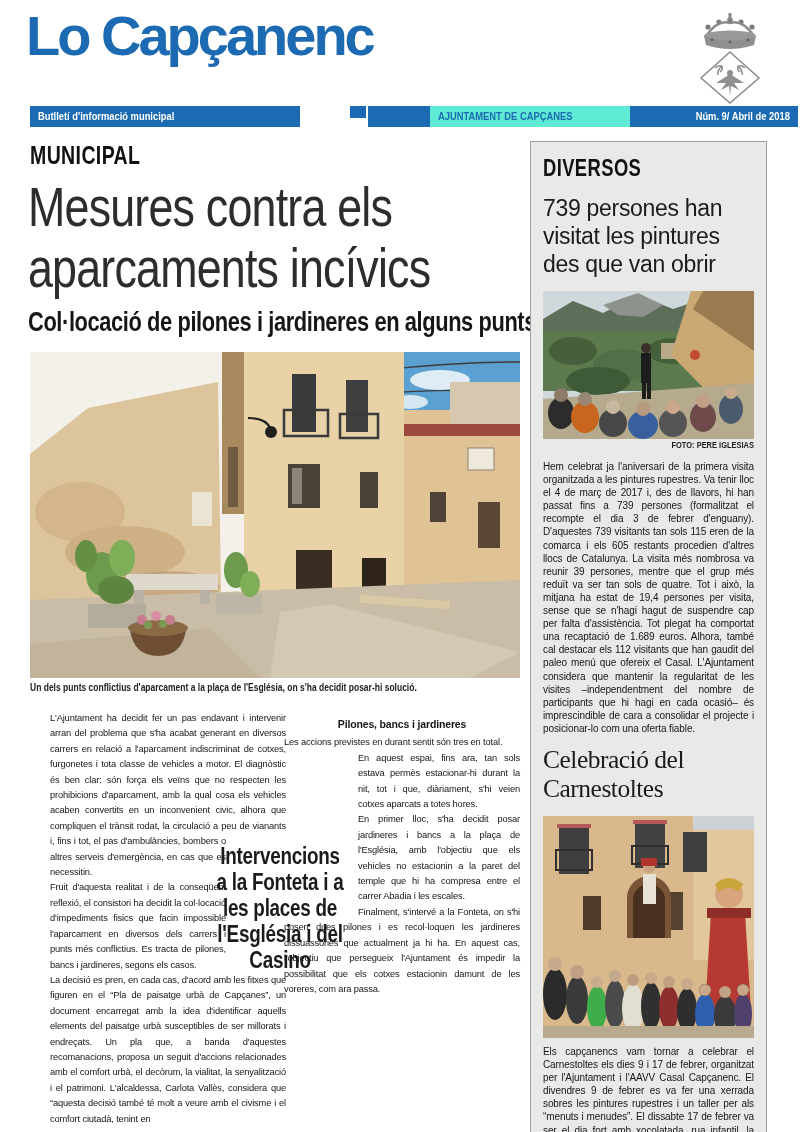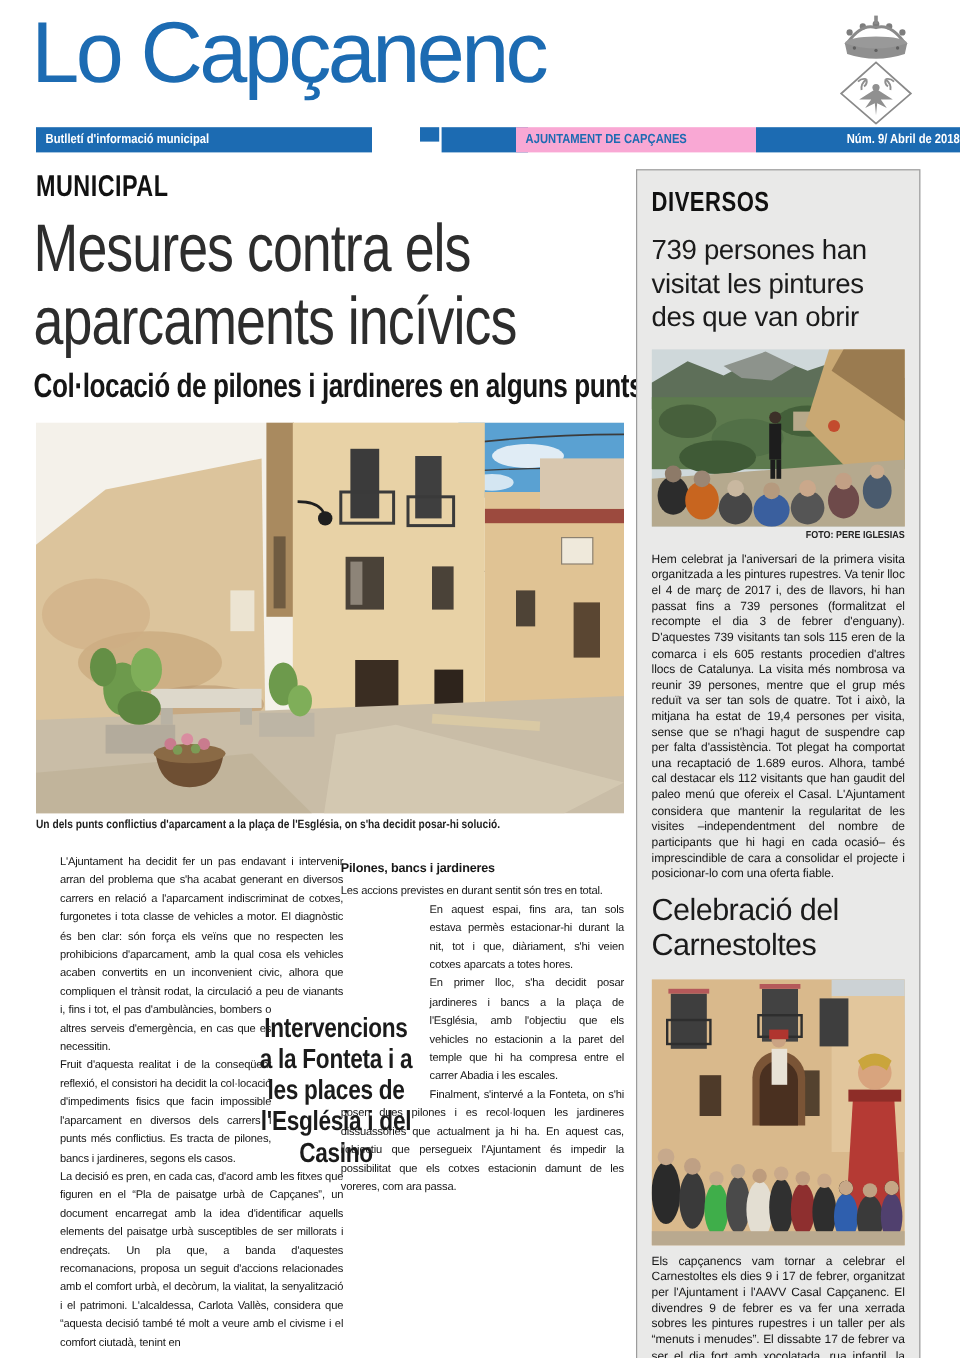--- a/index.html
+++ b/index.html
@@ -6,28 +6,28 @@
     --accent-blue:#1c6bb2;
     --sidebar-bg:#e9e9e8;
     --text-black:#1f1f1f;
     --headline-gray:#2d2d2d;
   }
   html,body{margin:0;padding:0;background:#ffffff;}
   .page{position:relative;width:800px;height:1132px;background:#ffffff;overflow:hidden;
         font-family:"Liberation Sans",sans-serif;color:var(--text-black);}
   
   .mast-title{position:absolute;left:26px;top:8px;z-index:3;margin:0;
-    font-size:72px;line-height:1;font-weight:normal;letter-spacing:-3px;color:var(--accent-blue);}
+    font-size:56px;line-height:1;font-weight:bold;letter-spacing:-3px;color:var(--accent-blue);}
   .crest{position:absolute;left:696px;top:12px;z-index:2;}
   .band{position:absolute;left:0;top:106px;width:800px;height:21px;z-index:1;}
-  .band-seg{position:absolute;top:0;height:21px;background:var(--accent-blue);padding-left:10px;}
+  .band-seg{position:absolute;top:0;height:21px;background:var(--accent-blue);}
   .band-left{left:30px;width:270px;}
   .band-notch{position:absolute;left:350px;top:0;width:16px;height:12px;background:var(--accent-blue);}
   .band-mid{left:368px;width:62px;}
-  .band-center{position:absolute;left:430px;top:0;width:200px;height:21px;background:#f9a8d4;}
+  .band-center{position:absolute;left:430px;top:0;width:200px;height:21px;background:#5eead4;}
   .band-right{left:630px;width:168px;}
   .band-txt{position:absolute;top:4px;font-size:11px;font-weight:bold;white-space:nowrap;
     transform:scaleX(.85);transform-origin:0 50%;}
   .band-left .band-txt{left:8px;color:#ffffff;}
   .band-center .band-txt{left:8px;color:var(--accent-blue);}
   .band-right .band-txt{right:8px;color:#ffffff;transform-origin:100% 50%;}
   
   .kicker{position:absolute;left:30px;top:141px;font-size:25px;font-weight:bold;color:#111;
     transform:scaleX(.78);transform-origin:0 0;letter-spacing:.5px;}
   .headline{position:absolute;left:28px;top:176px;margin:0;font-weight:normal;
@@ -39,36 +39,36 @@
   .caption{position:absolute;left:30px;top:682px;width:490px;font-size:10px;font-weight:bold;
     color:#222;transform:scaleX(.85);transform-origin:0 0;white-space:nowrap;}
   
   .col{position:absolute;top:711px;width:236px;text-align:justify;
     font-size:9.3px;line-height:15.4px;letter-spacing:-.15px;color:#161616;}
   .col p{margin:0;}
   .col1{left:26px;margin-left:24px;}
   .col2{left:284px;}
   .fl-r{float:right;width:60px;height:138px;}
   .fl-l{float:left;width:74px;height:168px;}
-  .col-subhead{font-size:10.5px;font-weight:bold;margin:6px 0 3px 0 !important;text-align:left;}
+  .col-subhead{font-size:10.5px;font-weight:bold;margin:6px 0 3px 0 !important;text-align:center;}
   .pull-quote{position:absolute;left:198px;top:843px;width:164px;z-index:4;text-align:center;
     font-size:23px;line-height:26px;font-weight:bold;color:#1b1b1b;letter-spacing:-.3px;
     transform:scaleX(.82);transform-origin:50% 0;}
   
   .sidebar{position:absolute;left:530px;top:141px;width:237px;box-sizing:border-box;
     background:var(--sidebar-bg);border:1px solid #9c9c9c;padding:11px 12px;}
   .sb-label{font-size:23px;font-weight:bold;color:#111;transform:scaleX(.8);
     transform-origin:0 0;letter-spacing:.5px;margin-top:2px;}
   .sb-h1{margin-top:12px;font-size:23px;line-height:28px;color:#1b1b1b;letter-spacing:-.3px;width:200px;}
   .sb-photo{display:block;margin-top:13px;}
   .sb-credit{margin-top:1px;text-align:right;font-size:8.5px;font-weight:bold;color:#222;
     transform:scaleX(.88);transform-origin:100% 0;}
   .sb-body{margin-top:10px;font-size:10px;line-height:13.1px;letter-spacing:-.1px;
     text-align:justify;color:#161616;}
-  .sb-h2{margin-top:10px;font-size:25.5px;line-height:29px;color:#1b1b1b;letter-spacing:-.5px;}
+  .sb-h2{margin-top:10px;font-size:25.5px;line-height:29px;color:#1b1b1b;letter-spacing:-.5px;font-family:Liberation Serif, serif;}
   .sb-body2{margin-top:7px;}
 </style>
 </head>
 <body>
 
 <div class="page">
 
   <header>
     <h1 class="mast-title">Lo Capçanenc</h1>
 

